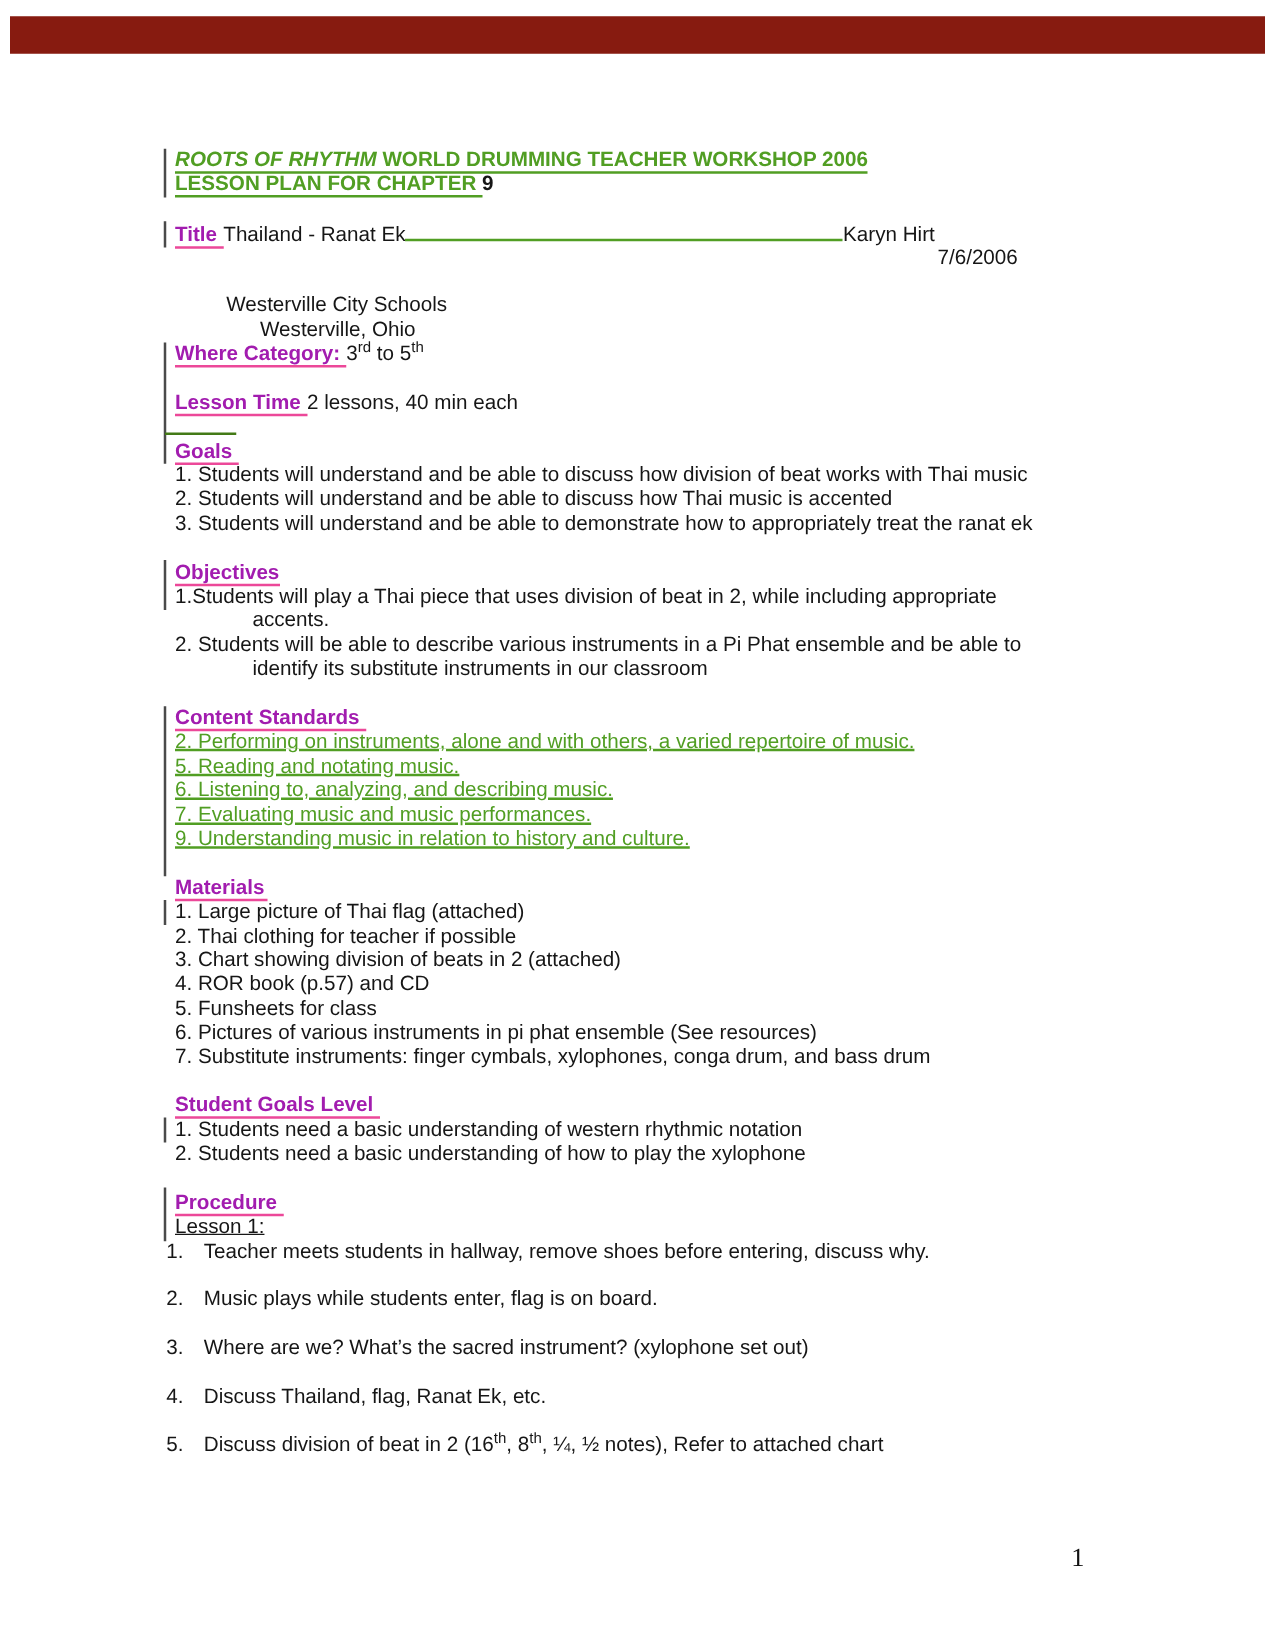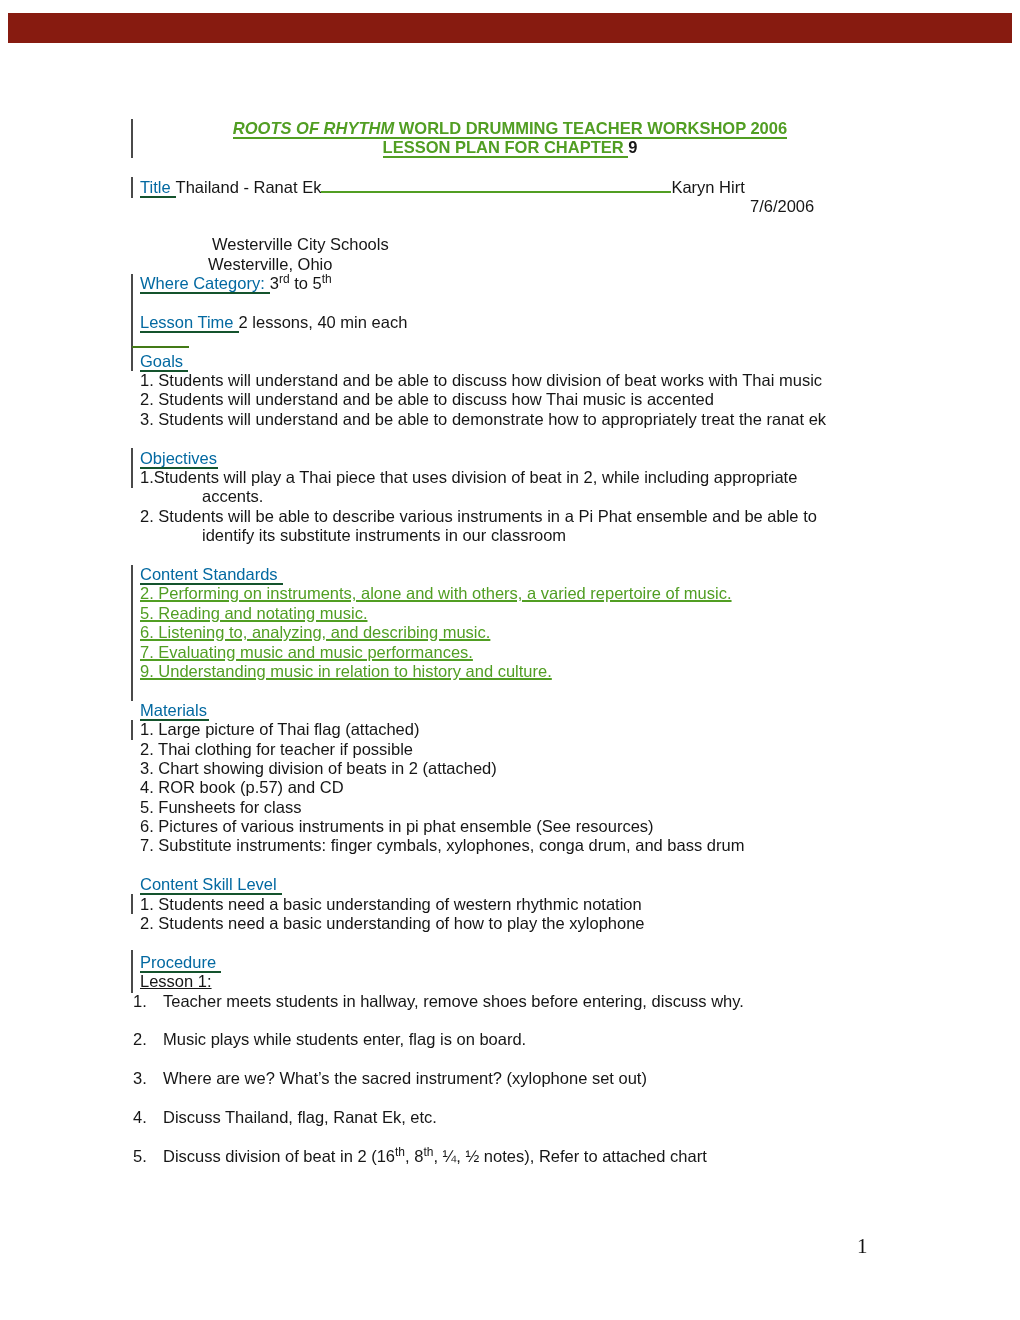--- a/index.html
+++ b/index.html
@@ -1,28 +1,28 @@
 <!DOCTYPE html>
 <html><head>
 <meta charset="utf-8">
 <style>
   html,body{margin:0;padding:0}
   body{width:1020px;height:1320px;position:relative;background:#ffffff;
        font-family:"Liberation Sans",sans-serif;font-size:16.5px;color:#161616;overflow:hidden}
   .banner{position:absolute;left:8px;top:13px;width:1004px;height:30px;background:#871b10}
   .doc{position:absolute;left:140px;top:119px;width:740px}
   .ln{height:19.4px;line-height:19.4px;white-space:nowrap}
-  .center{text-align:center}
+  .center{}
   .b{font-weight:bold}
   .i{font-style:italic}
-  .hg{color:#0369a1;font-weight:normal;border-bottom:2px solid #14532d;padding-right:5px}
+  .hg{color:#a21caf;font-weight:bold;border-bottom:2px solid #ec4899;padding-right:5px}
   .gu{color:#519e23;font-weight:bold;border-bottom:2px solid #519e23}
   .csg{color:#519e23;text-decoration:underline;text-decoration-thickness:1.5px}
   .ulb{text-decoration:underline}
-  .t1{margin-left:72px}
+  .t1{margin-left:41px}
   .t2{margin-left:68px}
   .ind{margin-left:62px}
   .fill{display:inline-block;width:350px;height:14px;border-bottom:2px solid #519e23}
   .sline{display:inline-block;width:57px;height:14px;margin-left:-8px;border-bottom:2px solid #437a16}
   sup{font-size:12px;line-height:0;vertical-align:super}
   .step{margin-left:-7px}
   .num{display:inline-block;width:30px}
   .cbar{position:absolute;left:131px;width:2px;background:#4a4a4a}
   .pagenum{position:absolute;left:857px;top:1234px;font-family:"Liberation Serif",serif;font-size:21px;color:#111}
 </style>
@@ -83,21 +83,21 @@
   <div class="ln"><span class="hg" style="padding-right:2px">Materials</span></div>
   <div class="ln">1. Large picture of Thai flag (attached)</div>
   <div class="ln">2. Thai clothing for teacher if possible</div>
   <div class="ln">3. Chart showing division of beats in 2 (attached)</div>
   <div class="ln">4. ROR book (p.57) and CD</div>
   <div class="ln">5. Funsheets for class</div>
   <div class="ln">6. Pictures of various instruments in pi phat ensemble (See resources)</div>
   <div class="ln">7. Substitute instruments: finger cymbals, xylophones, conga drum, and bass drum</div>
   <div class="ln"></div>
 
-  <div class="ln"><span class="hg">Content Skill Level</span></div>
+  <div class="ln"><span class="hg">Student Goals Level</span></div>
   <div class="ln">1. Students need a basic understanding of western rhythmic notation</div>
   <div class="ln">2. Students need a basic understanding of how to play the xylophone</div>
   <div class="ln"></div>
 
   <div class="ln"><span class="hg">Procedure</span></div>
   <div class="ln ulb">Lesson 1:</div>
   <div class="ln step"><span class="num">1.</span><span>Teacher meets students in hallway, remove shoes before entering, discuss why.</span></div>
   <div class="ln"></div>
   <div class="ln step"><span class="num">2.</span><span>Music plays while students enter, flag is on board.</span></div>
   <div class="ln"></div>

